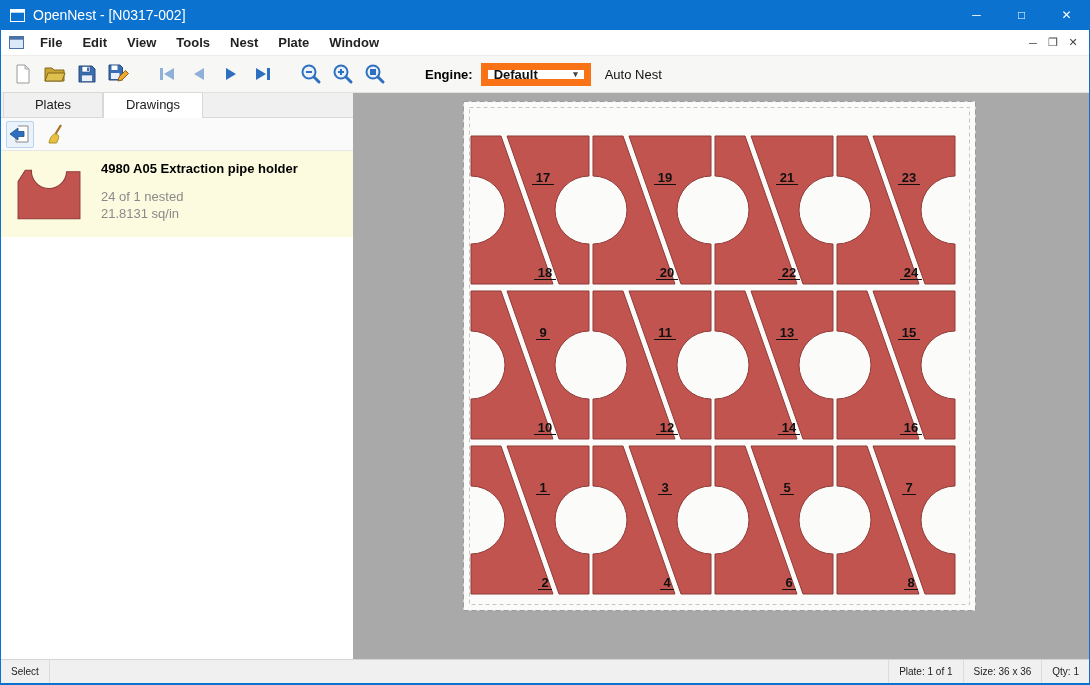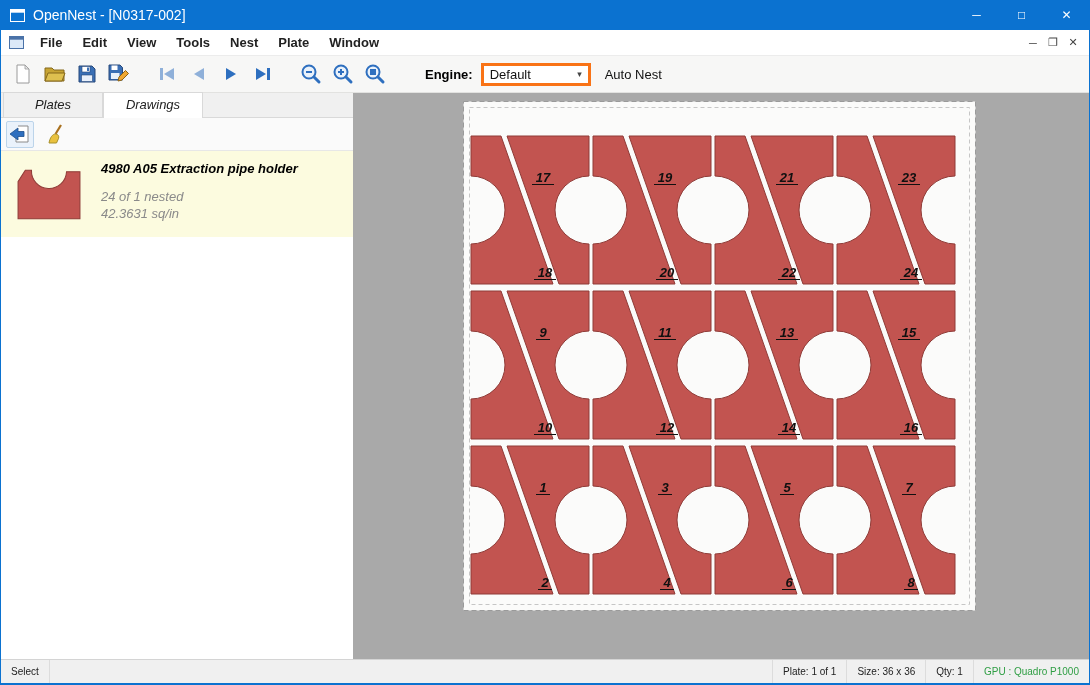--- a/index.html
+++ b/index.html
@@ -21,27 +21,27 @@
   .menubar .mdiicon { margin:0 6px 0 2px; display:flex; }
   .menu-item { padding:4px 10px; color:#222;font-weight:bold; }
   .menubar .spacer { flex:1; }
   .mdi-btn { width:20px; text-align:center; color:#444; font-size:11px; padding:2px 0; }
 
   
   .toolbar { height:37px; background:#f7f7f6; border-bottom:1px solid #e2e2e0; display:flex; align-items:center; padding-left:6px; flex:0 0 auto; }
   .tbtn { width:32px; height:31px; display:flex; align-items:center; justify-content:center; border-radius:2px; }
   .tgap { width:16px; }
   .engine-label { font-weight:bold; margin-left:34px; margin-right:8px; }
-  .combo { width:110px; height:23px; background:#fff; border:3px solid #f97316; display:flex; align-items:center; padding:0 6px; }
+  .combo { width:110px; height:23px; background:#fff; border:7px solid #f97316; display:flex; align-items:center; padding:0 6px;font-weight:bold; }
   .combo .val { flex:1; font-size:13px; color:#111; }
   .combo .arrow { font-size:9px; color:#444; }
   .autonest { margin-left:14px; color:#111; }
 
   
-  .main { flex:1 1 auto; display:flex; min-height:0;font-style:italic; }
+  .main { flex:1 1 auto; display:flex; min-height:0; }
   .sidebar { width:352px; flex:0 0 352px; display:flex; flex-direction:column; background:#fff; }
   .tabstrip { height:25px; background:#f0f0f0; border-bottom:1px solid #d9d9d9; display:flex; align-items:flex-end; padding:2px 0 0 2px; flex:0 0 auto; }
   .tab { width:100px; text-align:center; padding:4px 0 5px 0; background:#f0f0f0; border:1px solid #d9d9d9; border-bottom:none; color:#222; }
   .tab.active { background:#fff; position:relative; margin-bottom:-1px; padding-bottom:6px; }
   .side-toolbar { height:33px; background:#fafafa; border-bottom:1px solid #e7e7e7; display:flex; align-items:center; gap:8px; padding-left:5px; flex:0 0 auto; }
   .sbtn { width:28px; height:27px; display:flex; align-items:center; justify-content:center; border-radius:2px; }
   .sbtn.outlined { border:1px solid #bcd4ea; background:#eaf2fb; }
   .drawing-list { flex:1; background:#fff; overflow:hidden; }
   .list-item { display:flex; gap:16px; padding:10px 10px 10px 12px; background:#fcfbdf; min-height:86px; }
   .thumb { flex:0 0 72px; display:flex; align-items:flex-start; justify-content:center; padding-top:4px; }
@@ -208,21 +208,21 @@
       <div class="drawing-list">
         <div class="list-item">
           <div class="thumb">
             <svg width="66" height="58" viewBox="0 0 64 56">
               <path d="M2 16L9 5h6a17 17 0 0 0 34 1.5L62 6.5V52H2z" fill="#c25450" stroke="#8f3b37" stroke-width="1"></path>
             </svg>
           </div>
           <div class="item-text">
             <div class="ttl">4980 A05 Extraction pipe holder</div>
             <div class="meta">24 of 1 nested</div>
-            <div class="meta">42.3631 sq/in</div>
+            <div class="meta">21.8131 sq/in</div>
           </div>
         </div>
       </div>
     </div>
 
     <div class="canvas">
       <div class="plate">
         <svg id="plate-svg" width="513" height="510" viewBox="0 0 513 510">
             <rect x="0.5" y="0.5" width="512" height="509" fill="#fbfbfa" stroke="#9a9a9a" stroke-width="1" stroke-dasharray="5 3"></rect>
             <rect x="6.5" y="6.5" width="500" height="497" fill="none" stroke="#c6c6c6" stroke-dasharray="4 3"></rect>
@@ -326,16 +326,15 @@
       </div>
     </div>
   </div>
 
   <div class="statusbar">
     <div class="scell bordered-r">Select</div>
     <div class="sb-spacer"></div>
     <div class="scell bordered-l">Plate: 1 of 1</div>
     <div class="scell bordered-l">Size: 36 x 36</div>
     <div class="scell bordered-l">Qty: 1</div>
-    <div class="scell bordered-l gpu">GPU : Quadro P1000</div>
   </div>
   <div class="bottom-strip"></div>
 </div>
 
 </body></html>

